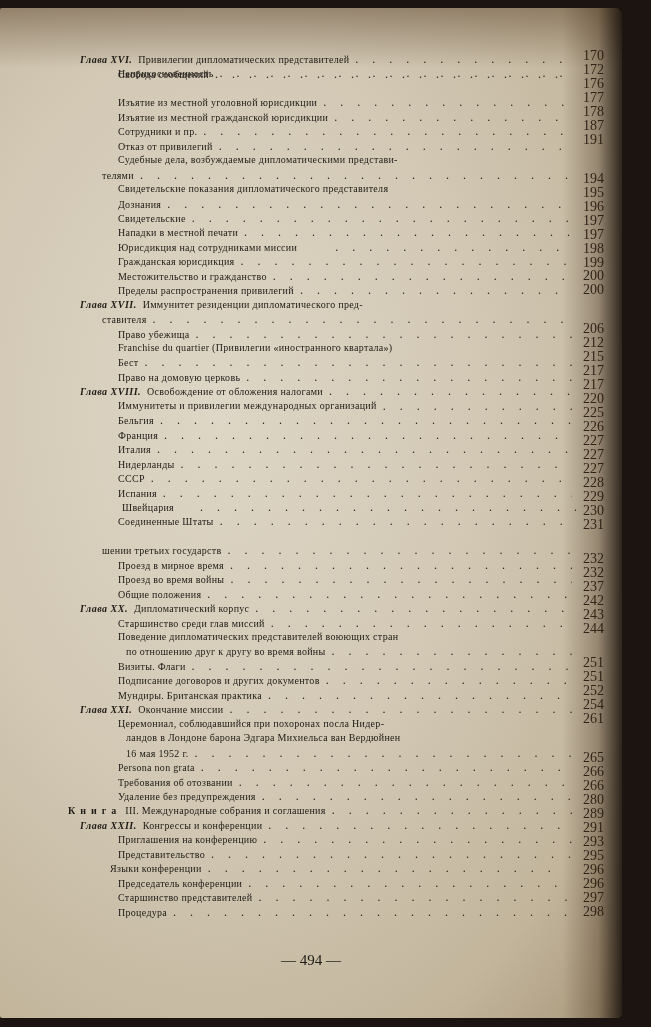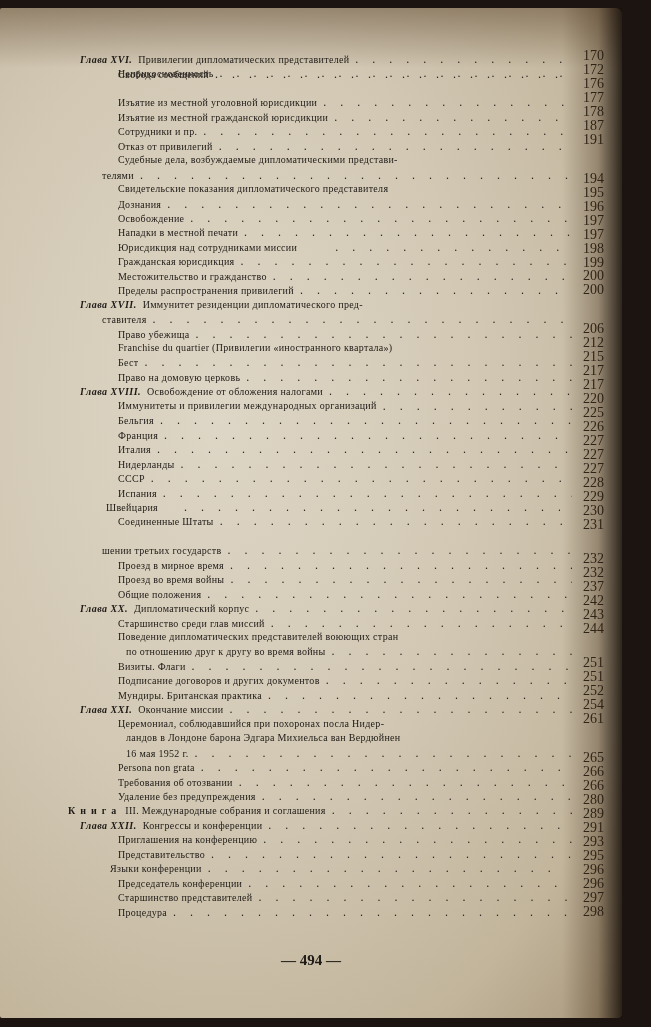--- a/index.html
+++ b/index.html
@@ -37,21 +37,21 @@
     content:". . . . . . . . . . . . . . . . . . . . . . . . . . . . . . . . . . . . . . . . . . .";
   }
   .chap { font-style:italic; font-weight:bold; margin-right:6px; letter-spacing:0.5px; }
   .kniga { font-weight:bold; letter-spacing:5px; margin-right:4px; }
   .pn {
     position:absolute; left:583px; width:30px; text-align:left;
     font-size:14px; color:#2a2218; line-height:14px; height:14px;
   }
   .folio {
     position:absolute; left:0; width:622px; top:944px; text-align:center;
-    font-size:15px; font-weight:bold; color:#1e1a16;
+    font-size:15px; font-weight:normal; color:#1e1a16;
   }
 </style>
 </head>
 <body>
 
 <div class="page">
   <div class="toc" id="toc">
       <div class="row" style="left: 80px; top: 43px; width: 492px;">
         <span class="label"><span class="chap">Глава XVI.</span><span>Привилегии дипломатических представителей</span></span>
         <span class="dots"></span>
@@ -88,21 +88,21 @@
         <span class="dots"></span>
       </div>
       <div class="row" style="left: 118px; top: 173.05px; width: 454px;">
         <span class="label"><span>Свидетельские показания дипломатического представителя</span></span>
       </div>
       <div class="row" style="left: 118px; top: 187.5px; width: 454px;">
         <span class="label"><span>Дознания</span></span>
         <span class="dots"></span>
       </div>
       <div class="row" style="left: 118px; top: 201.95px; width: 454px;">
-        <span class="label"><span>Освобождение</span></span>
+        <span class="label"><span>Свидетельские</span></span>
         <span class="dots"></span>
       </div>
       <div class="row" style="left: 118px; top: 216.4px; width: 454px;">
         <span class="label"><span>Нападки в местной печати</span></span>
         <span class="dots"></span>
       </div>
       <div class="row" style="left: 118px; top: 230.85px; width: 454px; gap: 32px;">
         <span class="label"><span>Юрисдикция над сотрудниками миссии</span></span>
         <span class="dots"></span>
       </div>
@@ -165,21 +165,21 @@
         <span class="dots"></span>
       </div>
       <div class="row" style="left: 118px; top: 462.05px; width: 454px;">
         <span class="label"><span>СССР</span></span>
         <span class="dots"></span>
       </div>
       <div class="row" style="left: 118px; top: 476.5px; width: 454px;">
         <span class="label"><span>Испания</span></span>
         <span class="dots"></span>
       </div>
-      <div class="row" style="left: 106px; top: 490.95px; width: 454px; gap: 20px;">
+      <div class="row" style="left: 122px; top: 490.95px; width: 454px; gap: 20px;">
         <span class="label"><span>Швейцария</span></span>
         <span class="dots"></span>
       </div>
       <div class="row" style="left: 118px; top: 505.4px; width: 454px;">
         <span class="label"><span>Соединенные Штаты</span></span>
         <span class="dots"></span>
       </div>
       <div class="row" style="left: 102px; top: 534.3px; width: 470px;">
         <span class="label"><span>шении третьих государств</span></span>
         <span class="dots"></span>

